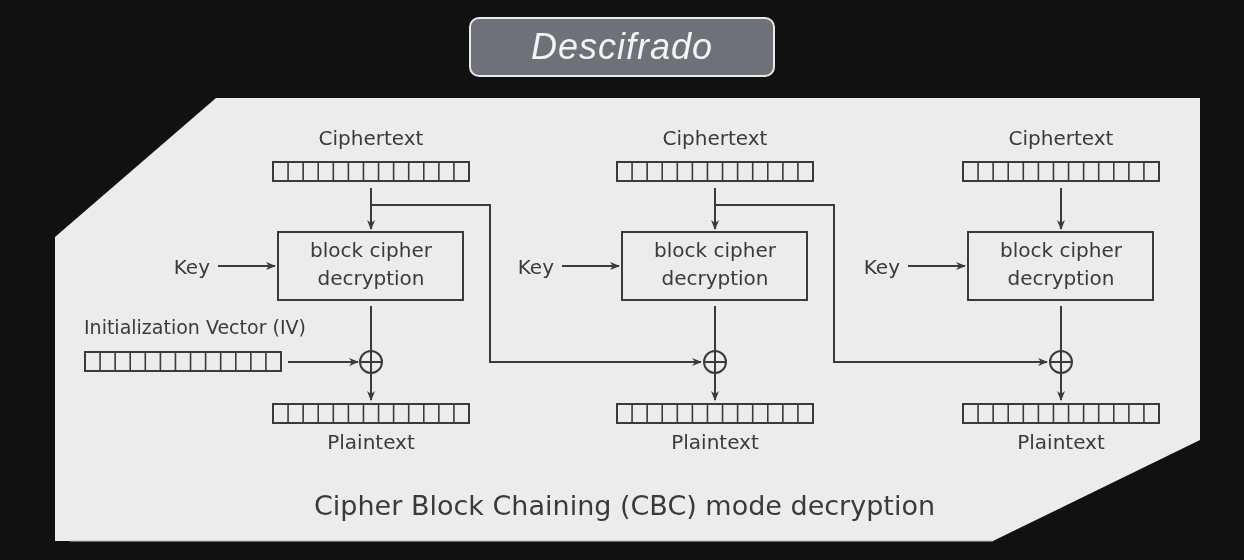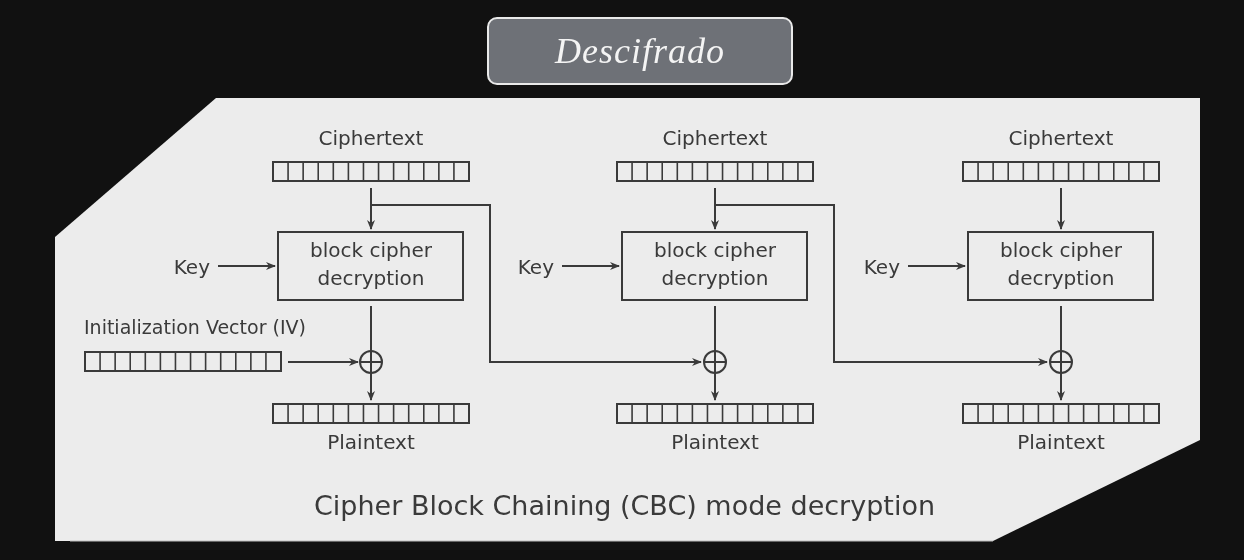--- a/index.html
+++ b/index.html
@@ -1,25 +1,25 @@
 <!DOCTYPE html>
 <html><head>
 <meta charset="utf-8">
 <style>
   html, body { margin: 0; padding: 0; }
   body {
     width: 1244px; height: 560px; background: #111111; position: relative; overflow: hidden;
     font-family: "DejaVu Sans", sans-serif;
   }
   .title-badge {
-    position: absolute; left: 487px; top: 17px; width: 306px; height: 68px;
+    position: absolute; left: 469px; top: 17px; width: 306px; height: 60px;
     box-sizing: border-box; border: 2px solid #e9e9e9; border-radius: 10px;
     background: #6e7177; color: #f4f4f4;
     display: flex; align-items: center; justify-content: center;
-    font-family: Liberation Serif, serif; font-size: 36px; letter-spacing: 1px;
+    font-family: Liberation Sans, sans-serif; font-size: 36px; letter-spacing: 1px;
     font-style: italic; font-weight: normal;
   }
   #diagram { position: absolute; left: 0; top: 0; }
   svg text { font-family: "DejaVu Sans", sans-serif; fill: #3a3a3a; }
 </style>
 </head>
 <body>
 
 <div class="title-badge">
   <span>Descifrado</span>

